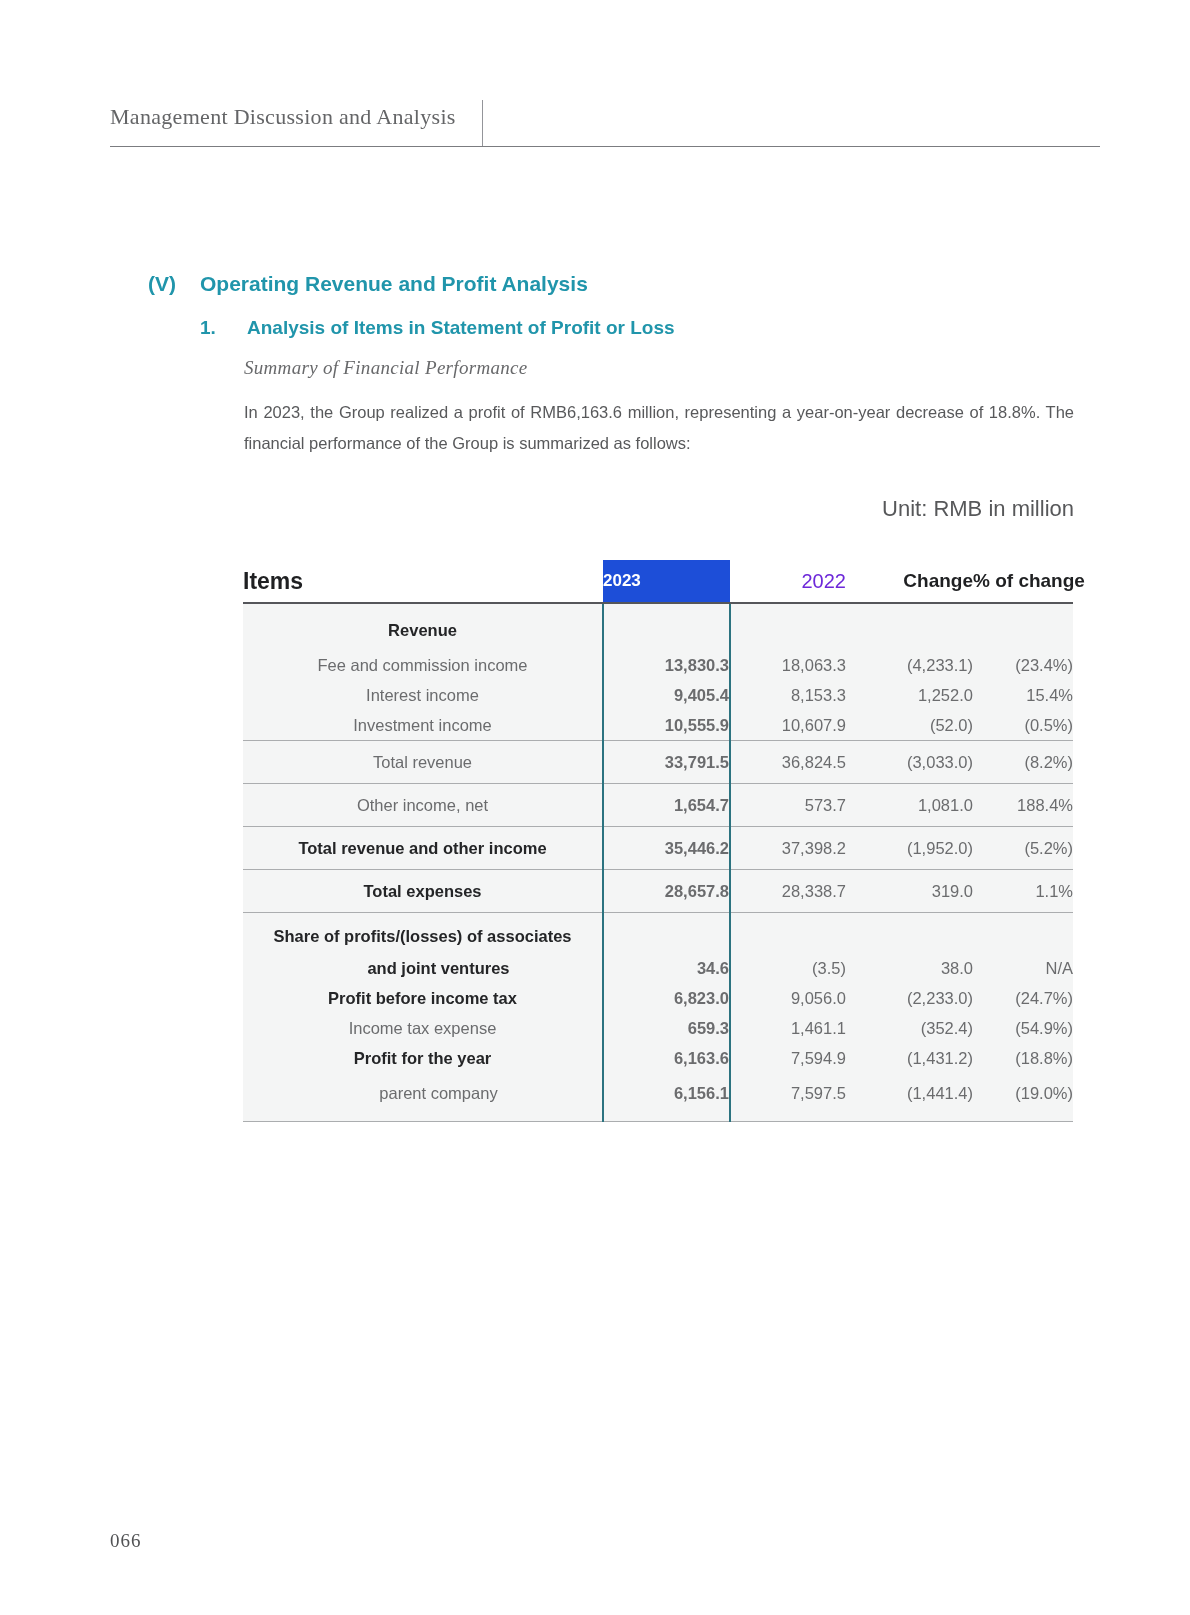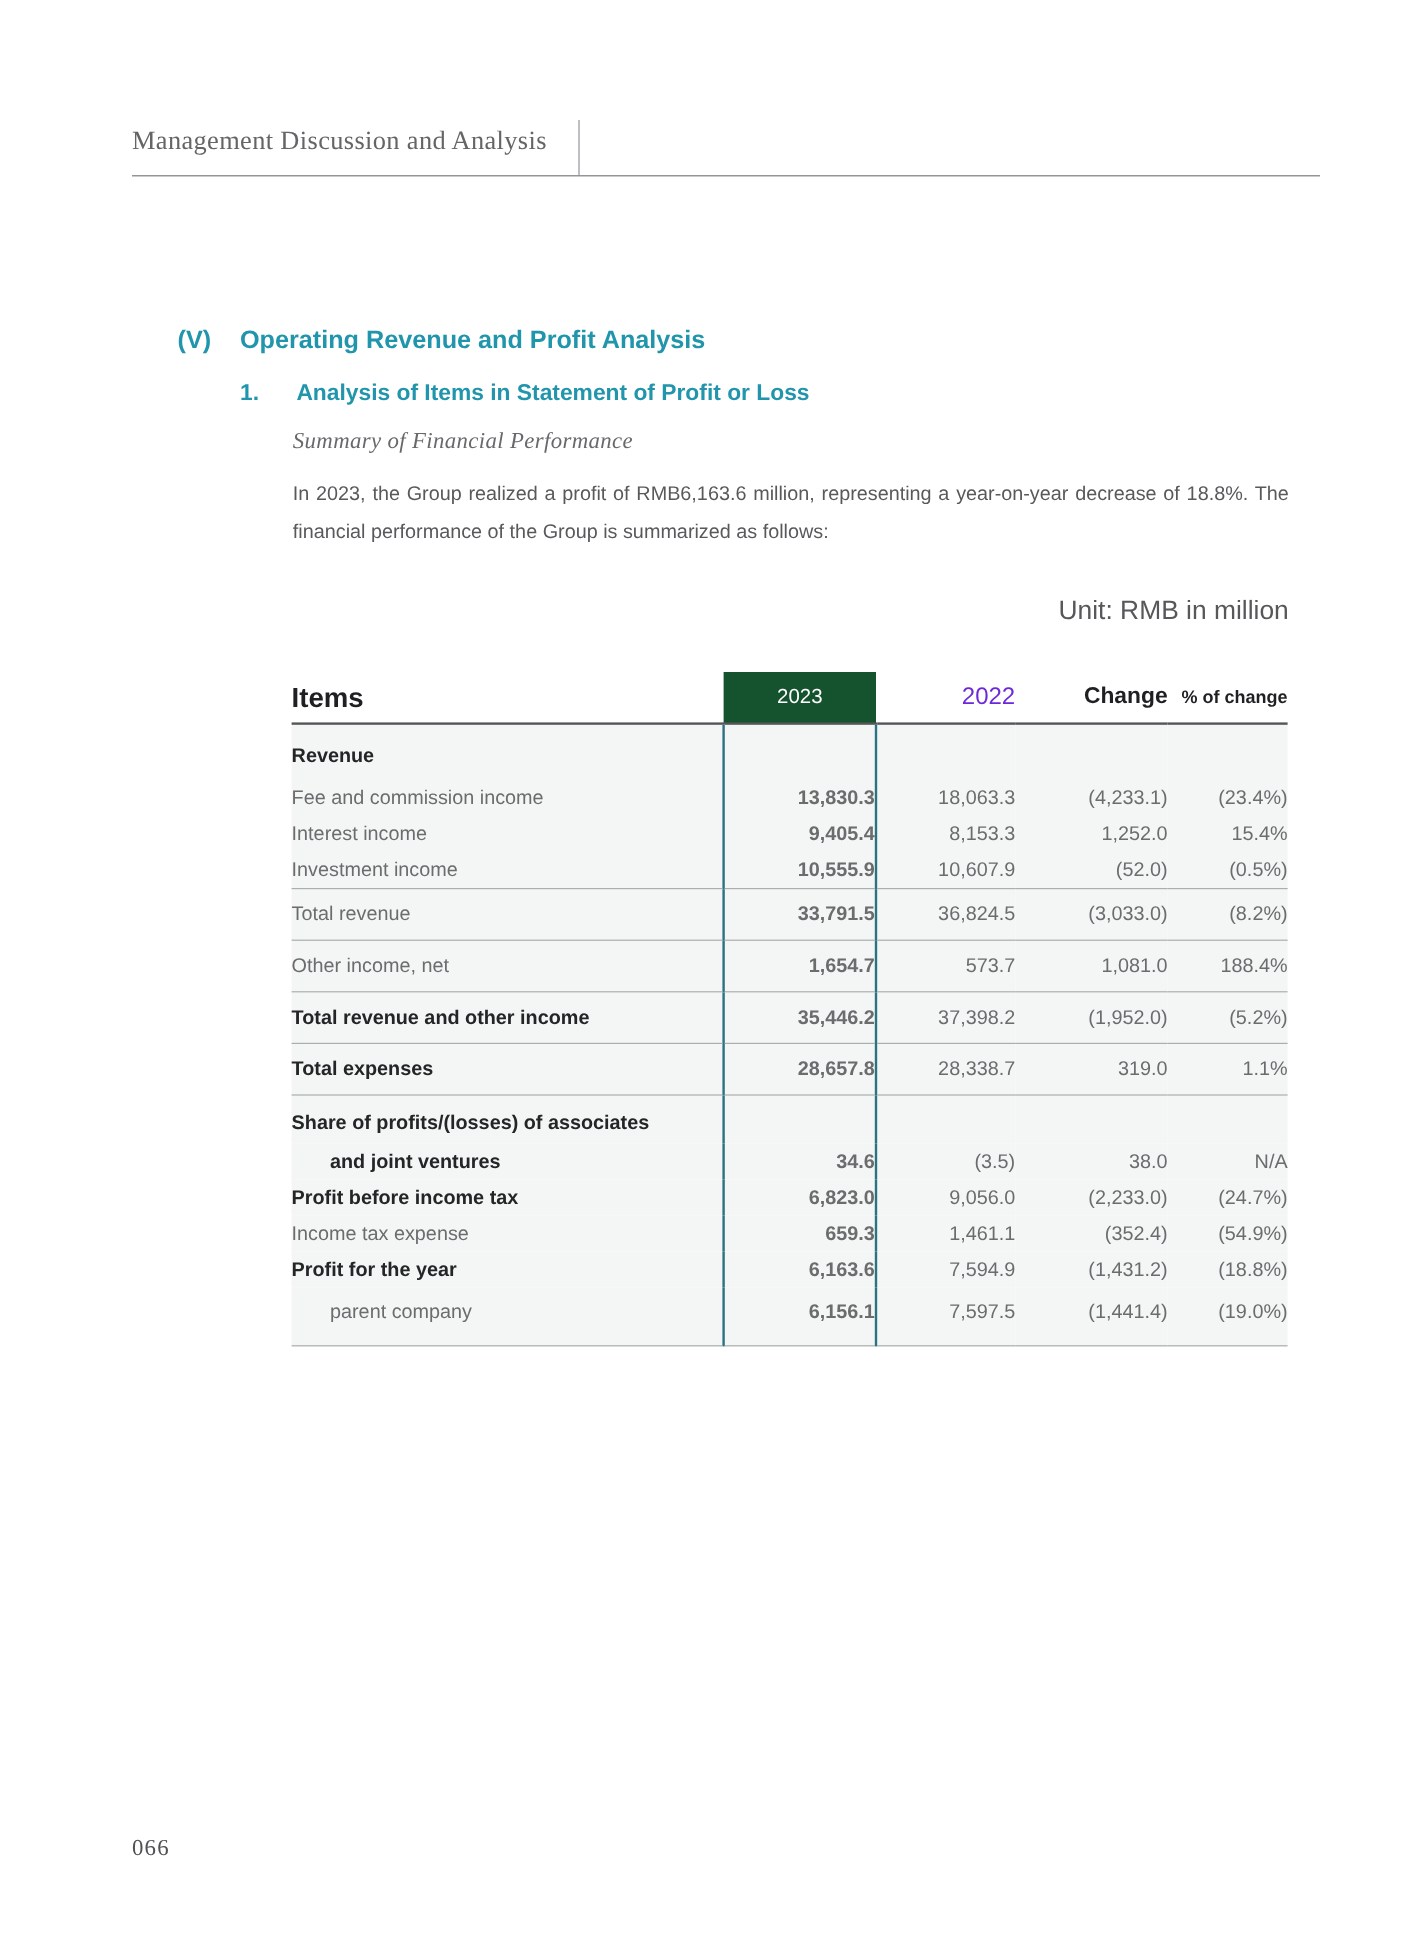--- a/index.html
+++ b/index.html
@@ -63,31 +63,31 @@
     border-collapse:collapse; table-layout:fixed;
     width:830px; font-size:16.5px;
   }
   table.fin th, table.fin td{
     padding:0; white-space:nowrap; vertical-align:middle;
   }
   
   tr.head th{ height:42px; border-bottom:2px solid #55565a; }
   th.h-items{ text-align:left; padding-left:12px; font-size:23px; color:#1f2022; }
   th.h-2023{
-    background:#14532d; color:#ffffff; text-align:center;
-    padding-right:12px; font-size:17px; font-weight:normal;
+    background:#1d4ed8; color:#ffffff; text-align:left;
+    padding-right:12px; font-size:17px; font-weight:bold;
   }
   th.h-2022{ text-align:right; padding-right:8px; font-size:20px;
     font-weight:normal; color:#6d28d9; }
   th.h-change{ text-align:right; padding-right:4px; font-size:19px; color:#1f2022; }
-  th.h-pct{ text-align:right; padding-right:2px; font-size:15px; color:#1f2022; }
+  th.h-pct{ text-align:right; padding-right:2px; font-size:19px; color:#1f2022; }
 
   
   table.fin td{ background:#f4f5f5; height:30px; color:#6b6c6e; }
-  td.lbl{ text-align:left; padding-left:12px; }
+  td.lbl{ text-align:center; padding-left:12px; }
   td.col2023{
     background:#e9edf0; text-align:right; padding-right:10px;
     font-weight:bold; color:#26717e;
     border-left:2px solid #2c7380; border-right:2px solid #2c7380;
   }
   td.v2022{ text-align:right; padding-right:8px; }
   td.vchg{ text-align:right; padding-right:4px; }
   td.vpct{ text-align:right; padding-right:2px; }
 
   tr.bold td.lbl{ font-weight:bold; color:#242527; }

